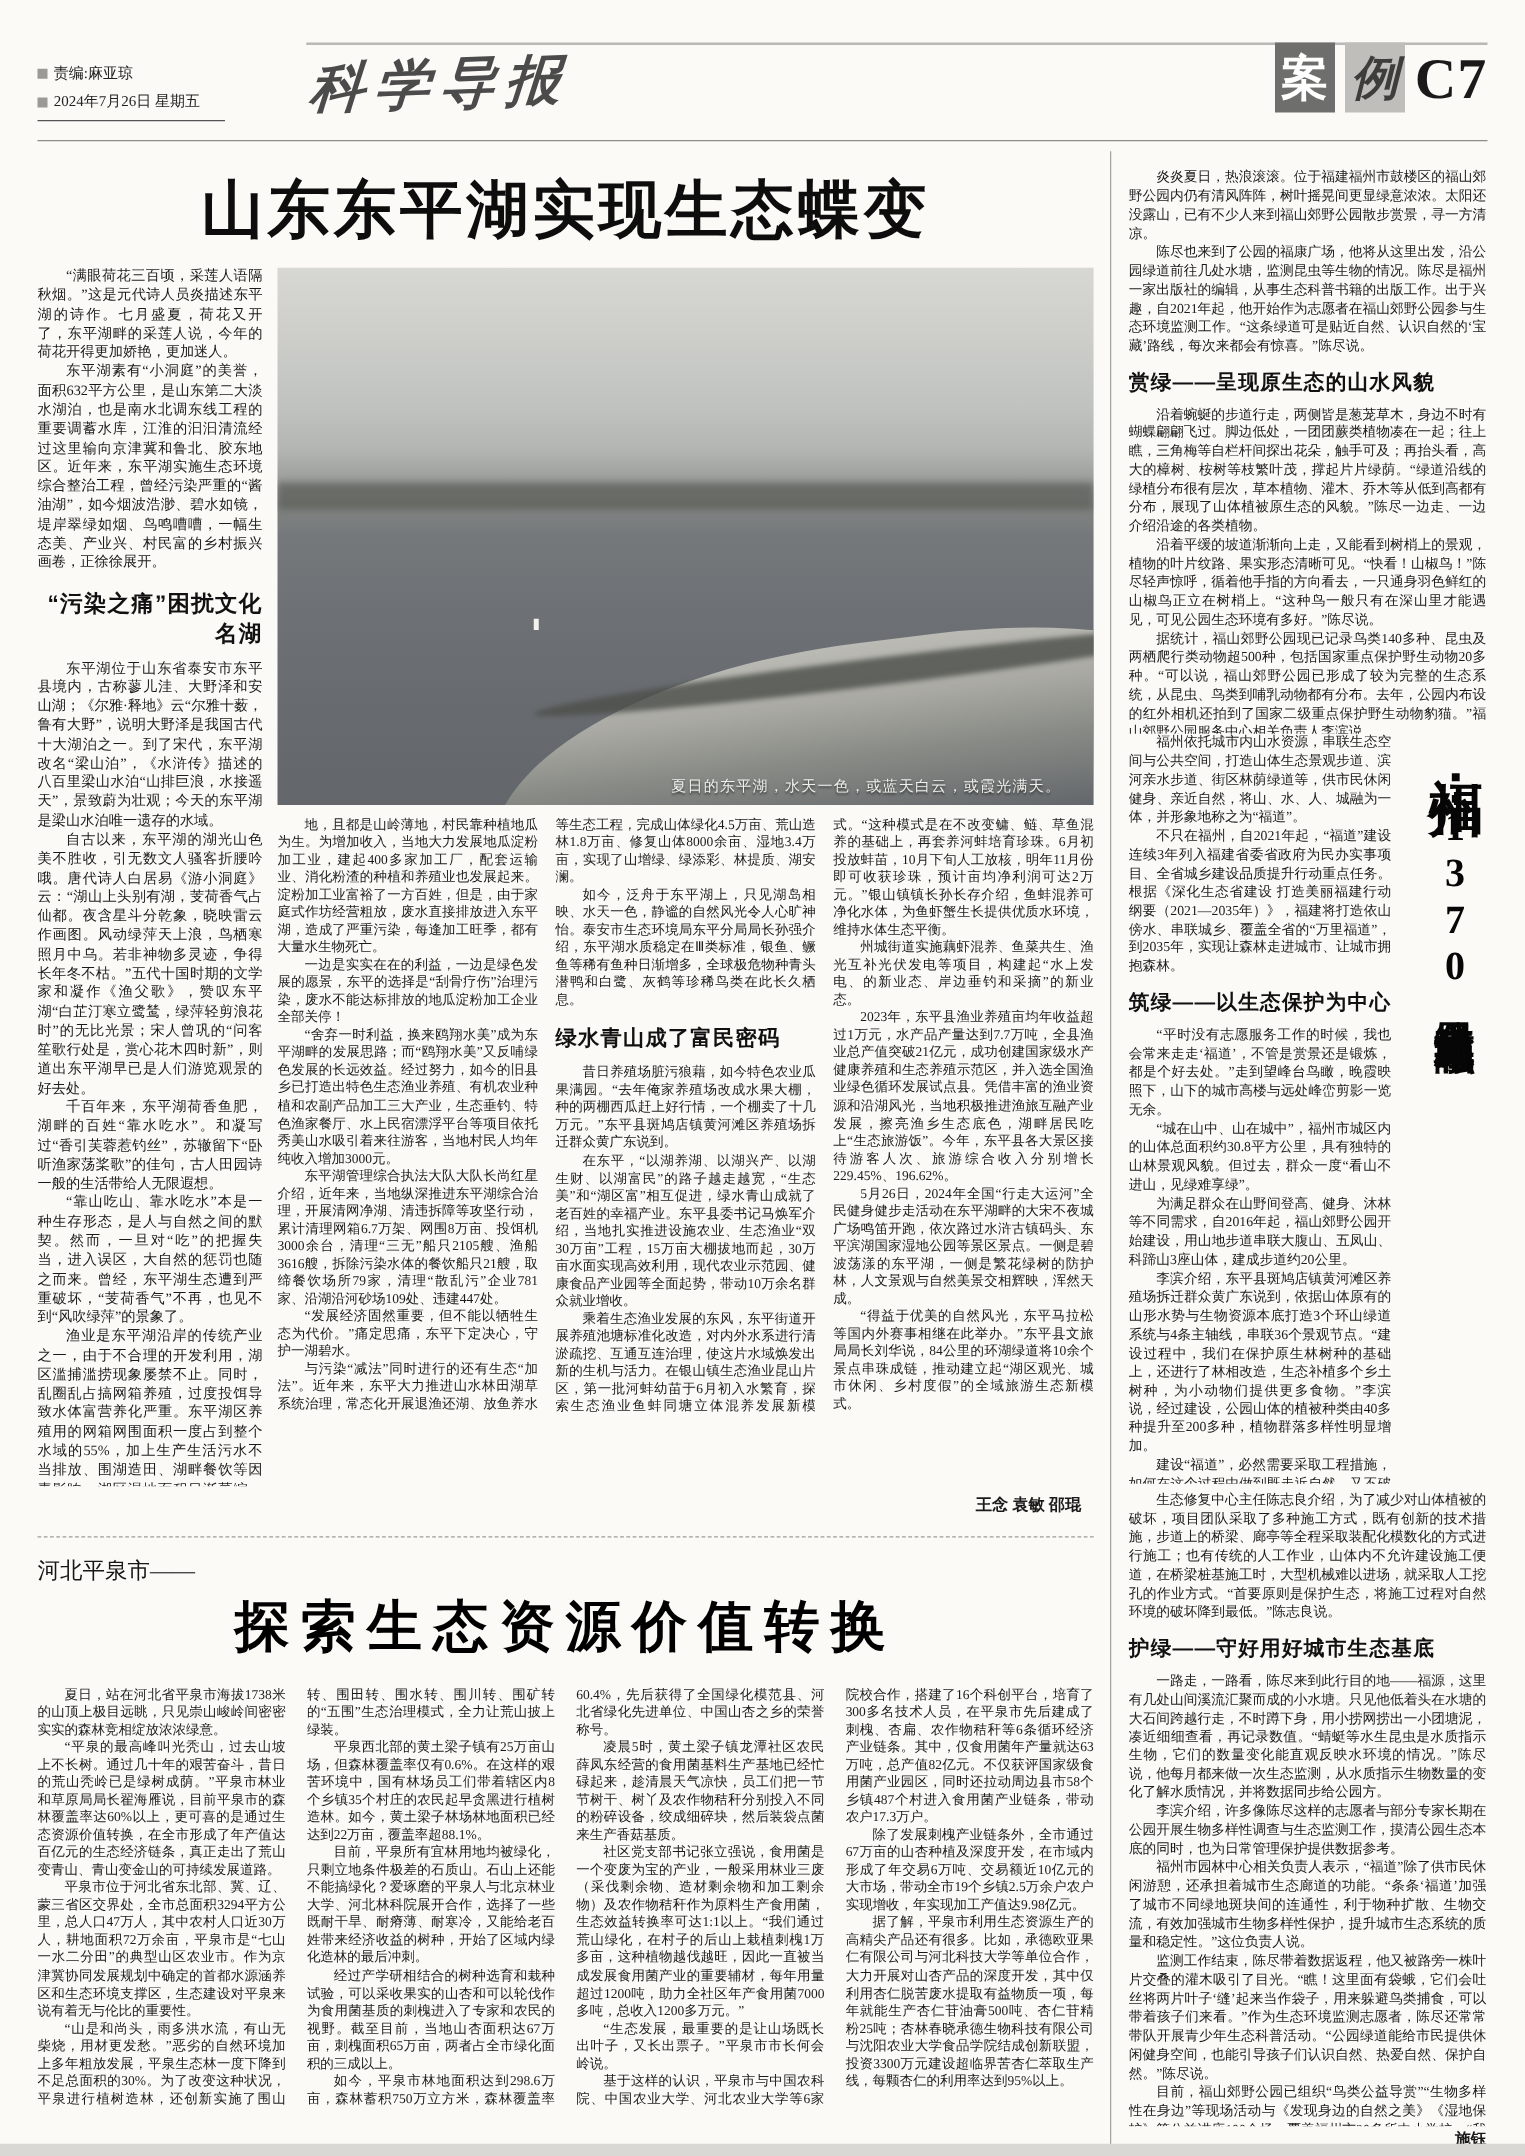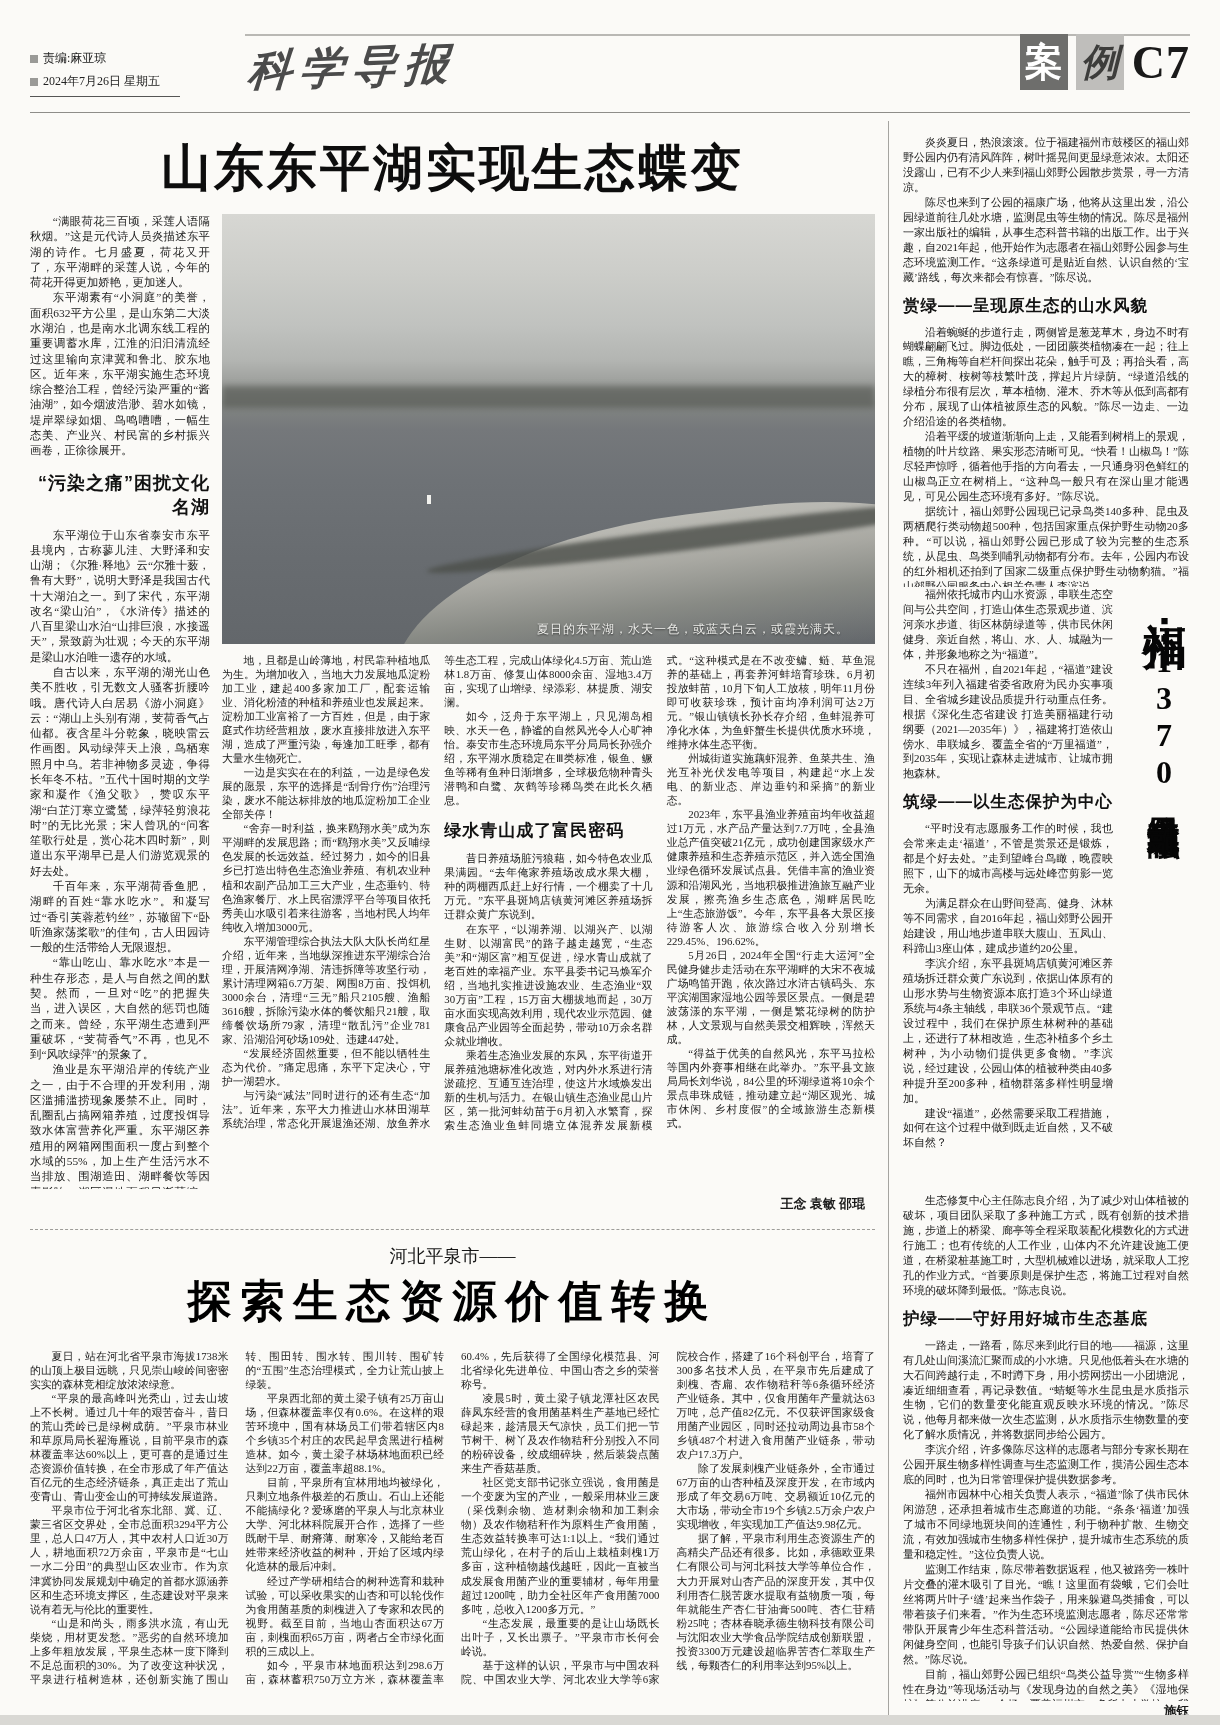--- a/index.html
+++ b/index.html
@@ -73,21 +73,21 @@
   .para { margin:0; text-indent:2em; text-align:justify; font-size:10.8px; line-height:1.3; }
   .col1 .para { font-size:11.4px; line-height:1.34; }
   .subhead {
     font-family:"Liberation Sans", sans-serif; font-weight:700; font-size:17px;
     margin:12px 0 9px 0; letter-spacing:1px; color:#111;
   }
   .col1 .subhead { font-size:18px;text-align:right; }
 
   
   .hebei { margin-top:16px; border-top:1px dashed #9d9c98; padding-top:10px; }
-  .hebei-kicker { text-align:center; font-size:18px; margin:4px 0 2px 0; color:#161616; }
+  .hebei-kicker { font-size:18px; margin:4px 0 2px 0; color:#161616; }
   .hebei-title {
     text-align:center; font-size:44px; font-weight:700; letter-spacing:9px;
     margin:4px 0 18px 0; font-family:"Liberation Serif", serif; color:#000000;
   }
   .hebei-body { column-count:4; column-gap:17px; height:385px; overflow:hidden; text-align:justify; }
 
   
   .fz-intro { margin-top:14px; overflow:hidden; height:452px; }
   .fz-intro .para, .fz-mid .para, .fz-bottom .para { font-size:11px; line-height:1.36; }
   .fz-intro .subhead, .fz-mid .subhead, .fz-bottom .subhead { font-size:16.5px; margin:10px 0 8px 0; }
@@ -212,20 +212,21 @@
             <p class="para">沿着蜿蜒的步道行走，两侧皆是葱茏草木，身边不时有蝴蝶翩翩飞过。脚边低处，一团团蕨类植物凑在一起；往上瞧，三角梅等自栏杆间探出花朵，触手可及；再抬头看，高大的樟树、桉树等枝繁叶茂，撑起片片绿荫。“绿道沿线的绿植分布很有层次，草本植物、灌木、乔木等从低到高都有分布，展现了山体植被原生态的风貌。”陈尽一边走、一边介绍沿途的各类植物。</p>
             <p class="para">沿着平缓的坡道渐渐向上走，又能看到树梢上的景观，植物的叶片纹路、果实形态清晰可见。“快看！山椒鸟！”陈尽轻声惊呼，循着他手指的方向看去，一只通身羽色鲜红的山椒鸟正立在树梢上。“这种鸟一般只有在深山里才能遇见，可见公园生态环境有多好。”陈尽说。</p>
             <p class="para">据统计，福山郊野公园现已记录鸟类140多种、昆虫及两栖爬行类动物超500种，包括国家重点保护野生动物20多种。“可以说，福山郊野公园已形成了较为完整的生态系统，从昆虫、鸟类到哺乳动物都有分布。去年，公园内布设的红外相机还拍到了国家二级重点保护野生动物豹猫。”福山郊野公园服务中心相关负责人李滨说。</p>
           </div>
         <div class="fz-mid">
           <div class="fz-mid-text">
               <p class="para">福州依托城市内山水资源，串联生态空间与公共空间，打造山体生态景观步道、滨河亲水步道、街区林荫绿道等，供市民休闲健身、亲近自然，将山、水、人、城融为一体，并形象地称之为“福道”。</p>
               <p class="para">不只在福州，自2021年起，“福道”建设连续3年列入福建省委省政府为民办实事项目、全省城乡建设品质提升行动重点任务。根据《深化生态省建设 打造美丽福建行动纲要（2021—2035年）》，福建将打造依山傍水、串联城乡、覆盖全省的“万里福道”，到2035年，实现让森林走进城市、让城市拥抱森林。</p>
               <h3 class="subhead">筑绿——以生态保护为中心</h3>
               <p class="para">“平时没有志愿服务工作的时候，我也会常来走走‘福道’，不管是赏景还是锻炼，都是个好去处。”走到望峰台鸟瞰，晚霞映照下，山下的城市高楼与远处峰峦剪影一览无余。</p>
+              <p class="para">“城在山中、山在城中”，福州市城区内的山体总面积约30.8平方公里，具有独特的山林景观风貌。但过去，群众一度“看山不进山，见绿难享绿”。</p>
               <p class="para">为满足群众在山野间登高、健身、沐林等不同需求，自2016年起，福山郊野公园开始建设，用山地步道串联大腹山、五凤山、科蹄山3座山体，建成步道约20公里。</p>
               <p class="para">李滨介绍，东平县斑鸠店镇黄河滩区养殖场拆迁群众黄广东说到，依据山体原有的山形水势与生物资源本底打造3个环山绿道系统与4条主轴线，串联36个景观节点。“建设过程中，我们在保护原生林树种的基础上，还进行了林相改造，生态补植多个乡土树种，为小动物们提供更多食物。”李滨说，经过建设，公园山体的植被种类由40多种提升至200多种，植物群落多样性明显增加。</p>
               <p class="para">建设“福道”，必然需要采取工程措施，如何在这个过程中做到既走近自然，又不破坏自然？</p>
             </div>
           <div class="vtitle-wrap">
             <div class="vtitle">
               <span class="vt-main">福州：</span><span class="vt-rest">1370公里绿道让山水人城更相融</span>
             </div>
           </div>
         </div>

